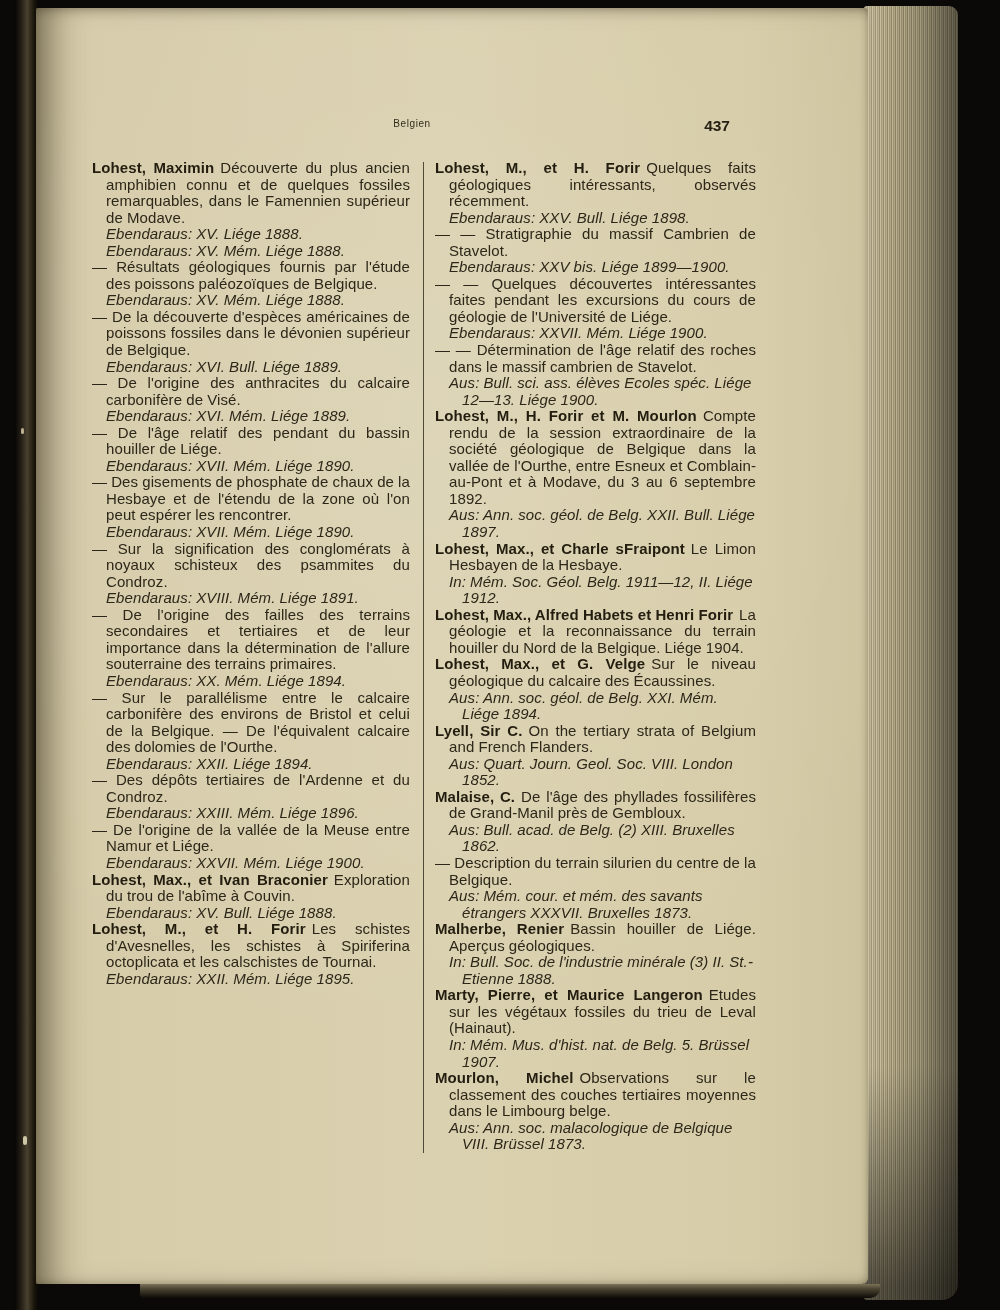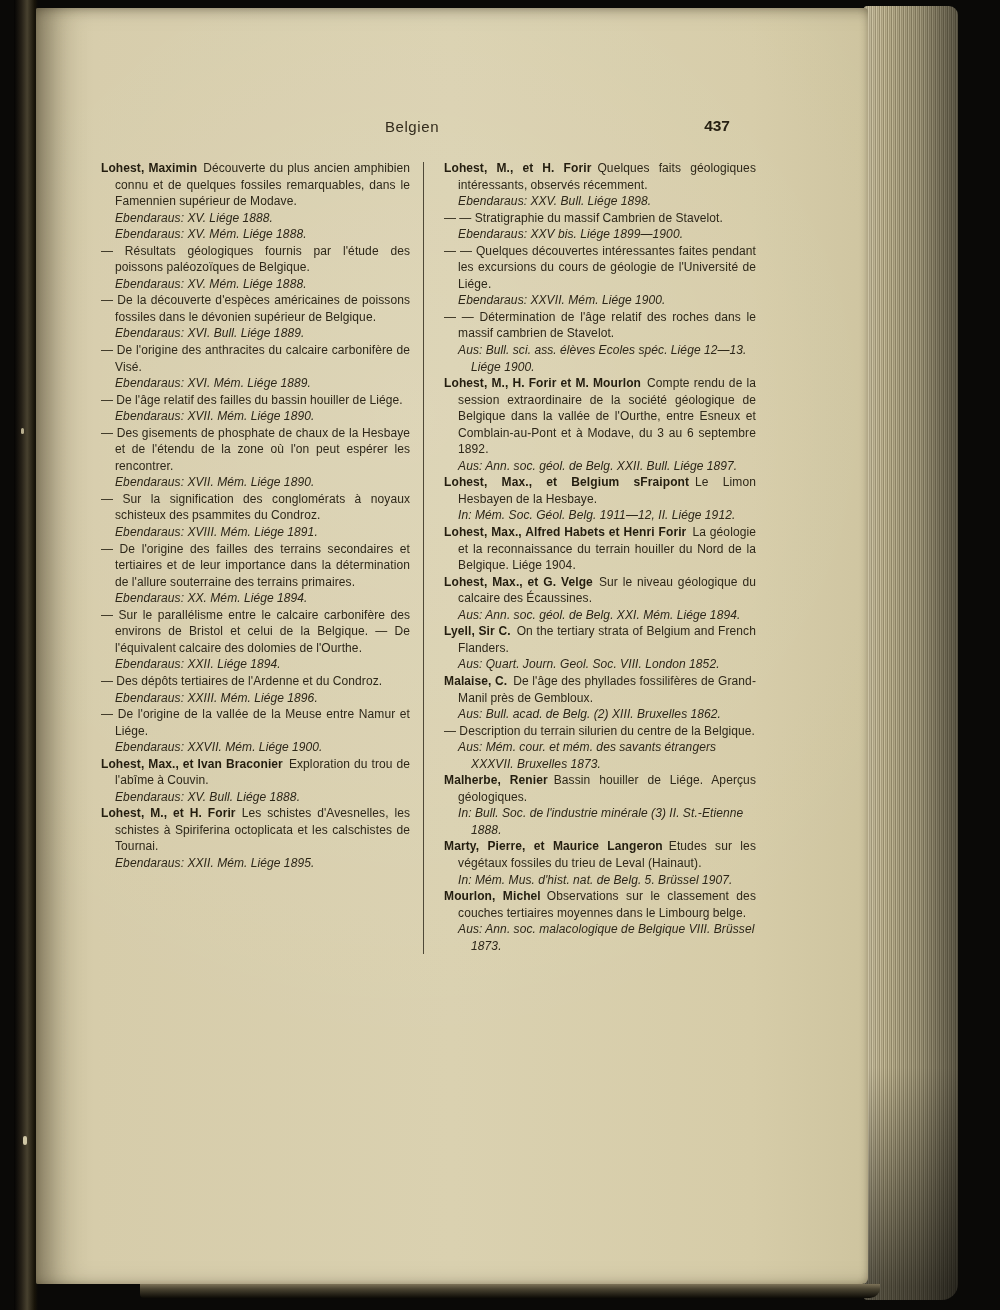--- a/index.html
+++ b/index.html
@@ -57,33 +57,32 @@
       inset 28px 0 34px -18px rgba(32,24,8,0.55),
       inset 0 7px 12px -6px rgba(32,24,8,0.35),
       inset 0 -6px 10px -6px rgba(32,24,8,0.25),
       inset -5px 0 9px -5px rgba(32,24,8,0.22);
     border-radius: inherit;
   }
 
   .header { position: absolute; top: 110px; left: 56px; width: 664px; height: 20px; }
   .running-title {
     position: absolute; left: calc(50% - 12px); transform: translateX(-50%);
-    font-size: 15px; letter-spacing: 0.6px; color: #332c1d; text-align: right;
+    font-size: 10px; letter-spacing: 0.6px; color: #332c1d; text-align: right;
   }
   .page-number {
     position: absolute; right: 26px; top: -1px;
     font-size: 15.5px; font-weight: 700; color: #272113; margin-left: 24px;
   }
 
   .content { position: absolute; top: 152px; left: 56px; width: 664px; display: flex; }
   .col {
-    font-size: 12px; line-height: 16.55px;
+    font-size: 15px; line-height: 16.55px;
     text-align: justify; hyphens: auto; letter-spacing: 0.1px;
     word-spacing: -0.2px;
-    margin-left: 9px;
   }
   .col[data-column="left"]  { width: 318px; }
   .col[data-column="right"] { width: 321px; }
   .divider { width: 1px; background: #4f4938; margin: 2px 11px 0 13px; }
 
   .entry p { margin: 0; }
   .entry .t { padding-left: 14px; text-indent: -14px; }
   .entry .t b { font-weight: 700; color: #231d0f; padding-right: 6px; }
   .entry .r { padding-left: 27px; text-indent: -13px; text-align: left; font-style: italic; }
 </style>
@@ -117,21 +116,21 @@
           </div>
           <div class="entry">
             <p class="t">— De la découverte d'espèces américaines de poissons fossiles dans le dévonien supérieur de Belgique.</p>
             <p class="r">Ebendaraus: XVI. Bull. Liége 1889.</p>
           </div>
           <div class="entry">
             <p class="t">— De l'origine des anthracites du calcaire carbonifère de Visé.</p>
             <p class="r">Ebendaraus: XVI. Mém. Liége 1889.</p>
           </div>
           <div class="entry">
-            <p class="t">— De l'âge relatif des failles du bassin houiller de Liége.</p>
+            <p class="t">— De l'âge relatif des pendant du bassin houiller de Liége.</p>
             <p class="r">Ebendaraus: XVII. Mém. Liége 1890.</p>
           </div>
           <div class="entry">
             <p class="t">— Des gisements de phosphate de chaux de la Hesbaye et de l'étendu de la zone où l'on peut espérer les rencontrer.</p>
             <p class="r">Ebendaraus: XVII. Mém. Liége 1890.</p>
           </div>
           <div class="entry">
             <p class="t">— Sur la signification des conglomérats à noyaux schisteux des psammites du Condroz.</p>
             <p class="r">Ebendaraus: XVIII. Mém. Liége 1891.</p>
           </div>
@@ -176,21 +175,21 @@
           </div>
           <div class="entry">
             <p class="t">— — Détermination de l'âge relatif des roches dans le massif cambrien de Stavelot.</p>
             <p class="r">Aus: Bull. sci. ass. élèves Ecoles spéc. Liége 12—13. Liége 1900.</p>
           </div>
           <div class="entry">
             <p class="t"><b>Lohest, M., H. Forir et M. Mourlon</b>Compte rendu de la session extraordinaire de la société géologique de Belgique dans la vallée de l'Ourthe, entre Esneux et Comblain-au-Pont et à Modave, du 3 au 6 septembre 1892.</p>
             <p class="r">Aus: Ann. soc. géol. de Belg. XXII. Bull. Liége 1897.</p>
           </div>
           <div class="entry">
-            <p class="t"><b>Lohest, Max., et Belgium sFraipont</b>Le Limon Hesbayen de la Hesbaye.</p>
+            <p class="t"><b>Lohest, Max., et Charle sFraipont</b>Le Limon Hesbayen de la Hesbaye.</p>
             <p class="r">In: Mém. Soc. Géol. Belg. 1911—12, II. Liége 1912.</p>
           </div>
           <div class="entry">
             <p class="t"><b>Lohest, Max., Alfred Habets et Henri Forir</b>La géologie et la reconnaissance du terrain houiller du Nord de la Belgique. Liége 1904.</p>
           </div>
           <div class="entry">
             <p class="t"><b>Lohest, Max., et G. Velge</b>Sur le niveau géologique du calcaire des Écaussines.</p>
             <p class="r">Aus: Ann. soc. géol. de Belg. XXI. Mém. Liége 1894.</p>
           </div>
           <div class="entry">

